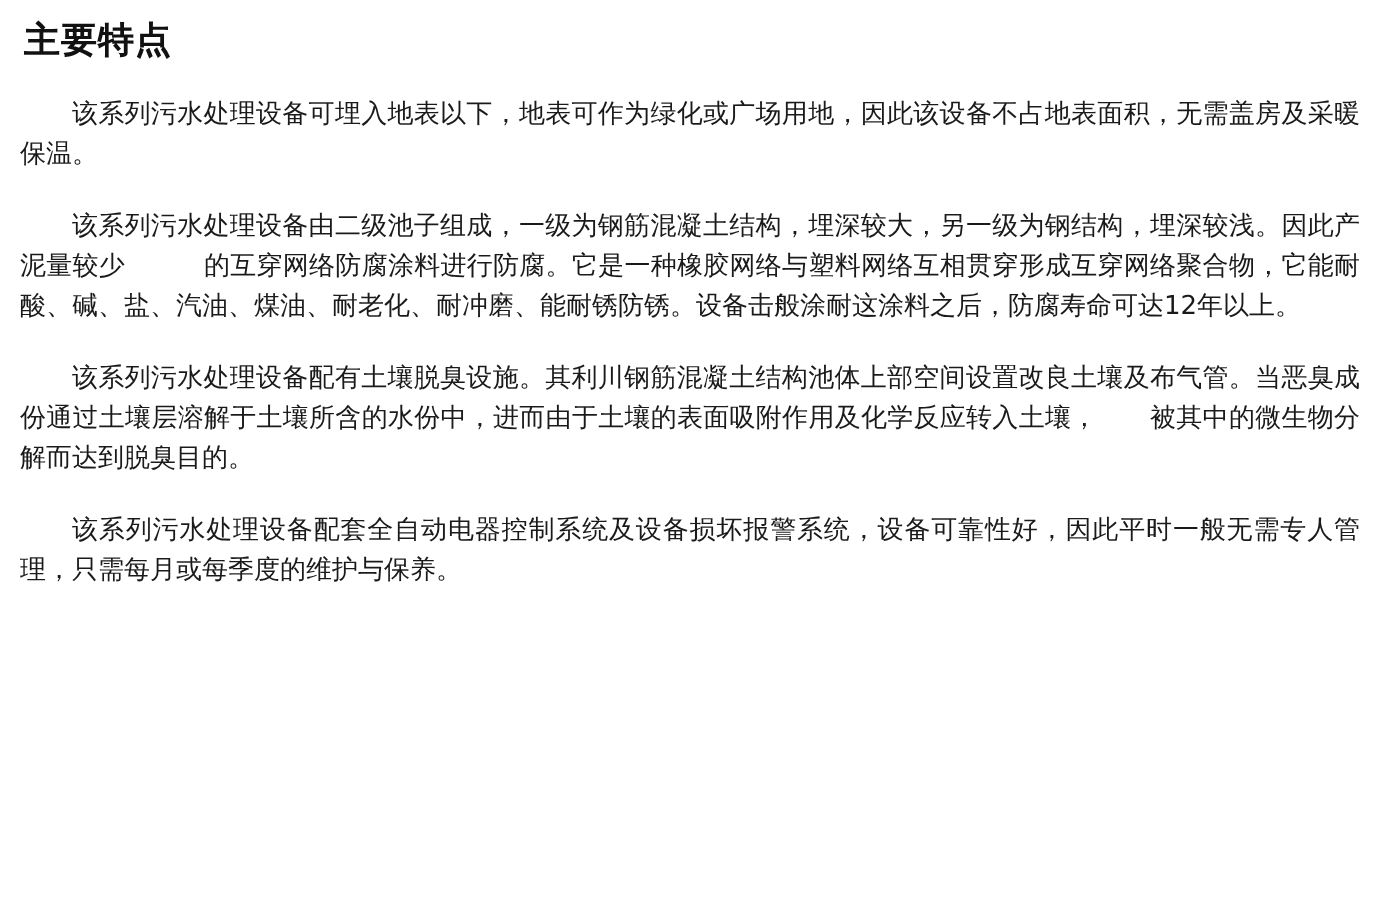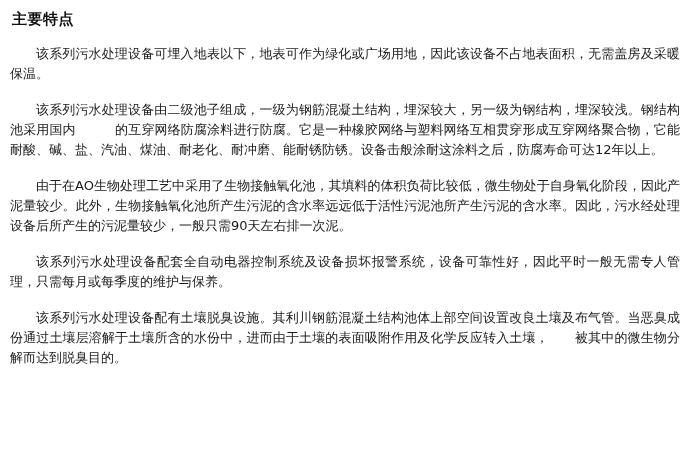--- a/index.html
+++ b/index.html
@@ -15,21 +15,21 @@
     overflow: hidden;
   }
   .page {
     width: 690px;
     height: 461px;
     box-sizing: border-box;
     padding: 8px 10px 0 10px;
     position: relative;
   }
   .doc-title {
-    font-size: 15px;
+    font-size: 18px;
     font-weight: bold;
     color: #111111;
     letter-spacing: 0.5px;
     margin: 2px 0 6px 2px;
     line-height: 1.2;
   }
   .para {
     font-size: 13px;
     line-height: 20px;
     text-align: justify;
@@ -42,17 +42,16 @@
   .para.tight {
     margin-bottom: 0;
   }
 </style>
 </head>
 <body>
 
 <div class="page">
   <h1 class="doc-title">主要特点</h1>
   <p class="para">该系列污水处理设备可埋入地表以下，地表可作为绿化或广场用地，因此该设备不占地表面积，无需盖房及采暖保温。</p>
-  <p class="para">该系列污水处理设备由二级池子组成，一级为钢筋混凝土结构，埋深较大，另一级为钢结构，埋深较浅。钢结构池采用国内　　　的互穿网络防腐涂料进行防腐。它是一种橡胶网络与塑料网络互相贯穿形成互穿网络聚合物，它能耐酸、碱、盐、汽油、煤油、耐老化、耐冲磨、能耐锈防锈。设备击般涂耐这涂料之后，防腐寿命可达12年以上。</p>
-  <p class="para">由于在AO生物处理工艺中采用了生物接触氧化池，其填料的体积负荷比较低，微生物处于自身氧化阶段，因此产泥量较少。此外，生物接触氧化池所产生污泥的含水率远远低于活性污泥池所产生污泥的含水率。因此，污水经处理设备后所产生的污泥量较少，一般只需90天左右排一次泥。</p>
+  <p class="para">该系列污水处理设备由二级池子组成，一级为钢筋混凝土结构，埋深较大，另一级为钢结构，埋深较浅。因此产泥量较少　　　的互穿网络防腐涂料进行防腐。它是一种橡胶网络与塑料网络互相贯穿形成互穿网络聚合物，它能耐酸、碱、盐、汽油、煤油、耐老化、耐冲磨、能耐锈防锈。设备击般涂耐这涂料之后，防腐寿命可达12年以上。</p>
+  <p class="para">该系列污水处理设备配有土壤脱臭设施。其利川钢筋混凝土结构池体上部空间设置改良土壤及布气管。当恶臭成份通过土壤层溶解于土壤所含的水份中，进而由于土壤的表面吸附作用及化学反应转入土壤，　　被其中的微生物分解而达到脱臭目的。</p>
   <p class="para tight">该系列污水处理设备配套全自动电器控制系统及设备损坏报警系统，设备可靠性好，因此平时一般无需专人管理，只需每月或每季度的维护与保养。</p>
-  <p class="para">该系列污水处理设备配有土壤脱臭设施。其利川钢筋混凝土结构池体上部空间设置改良土壤及布气管。当恶臭成份通过土壤层溶解于土壤所含的水份中，进而由于土壤的表面吸附作用及化学反应转入土壤，　　被其中的微生物分解而达到脱臭目的。</p>
 </div>
 
 </body></html>

